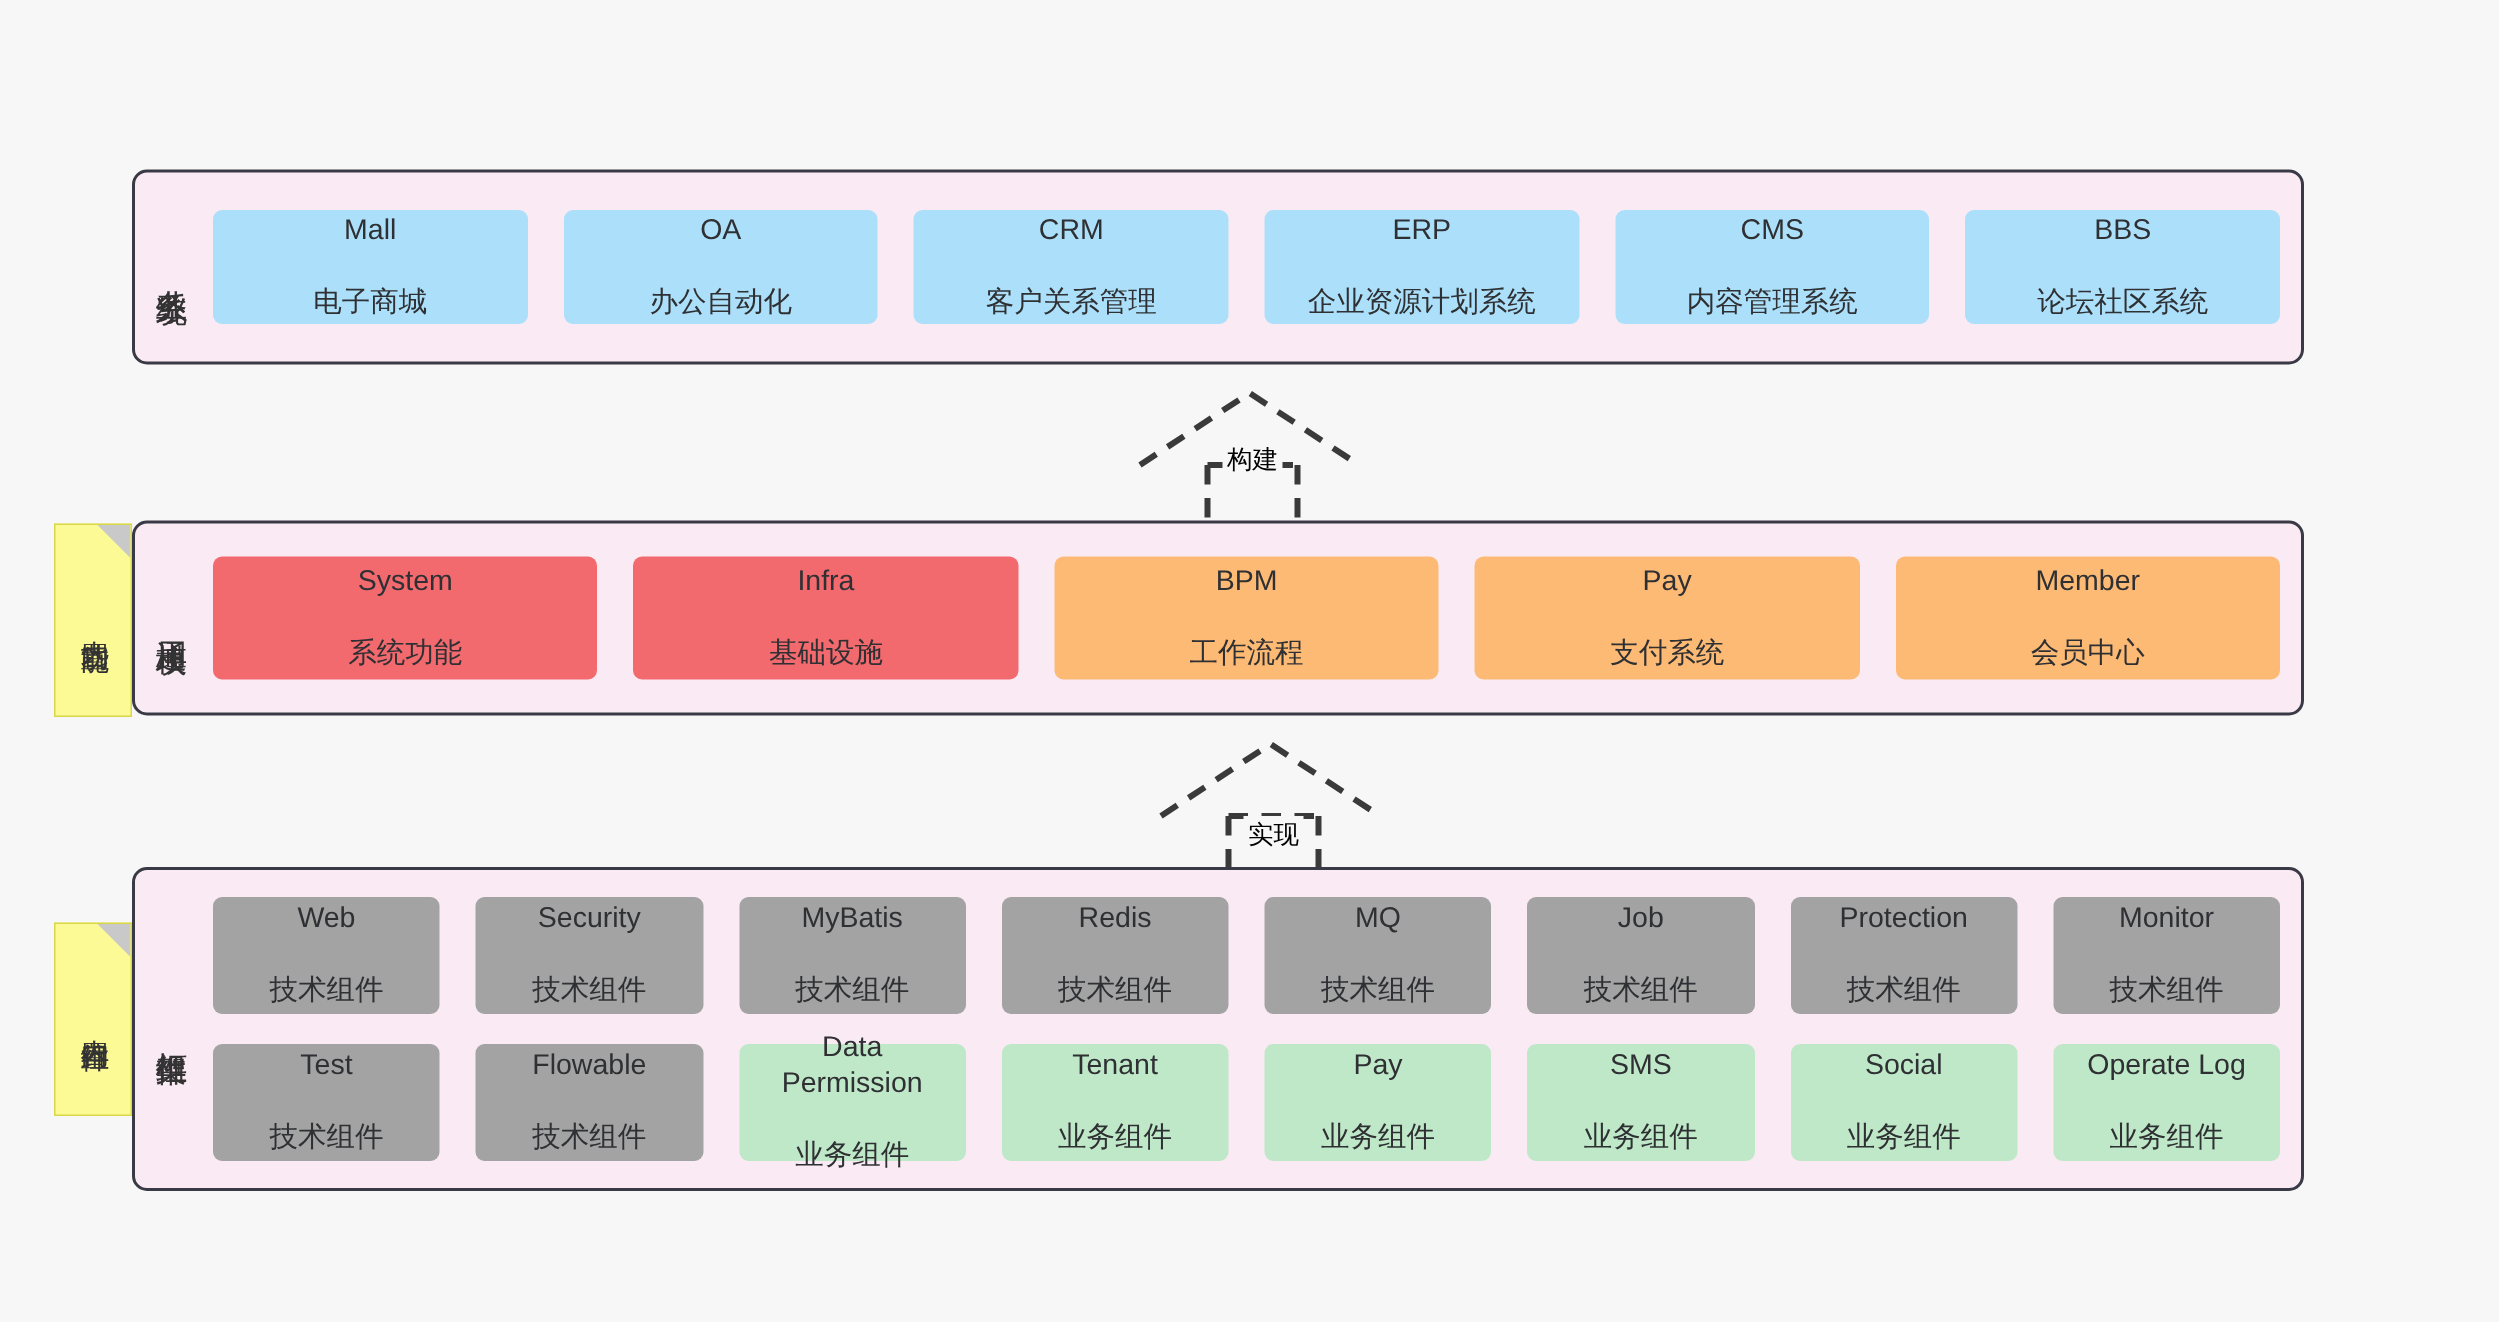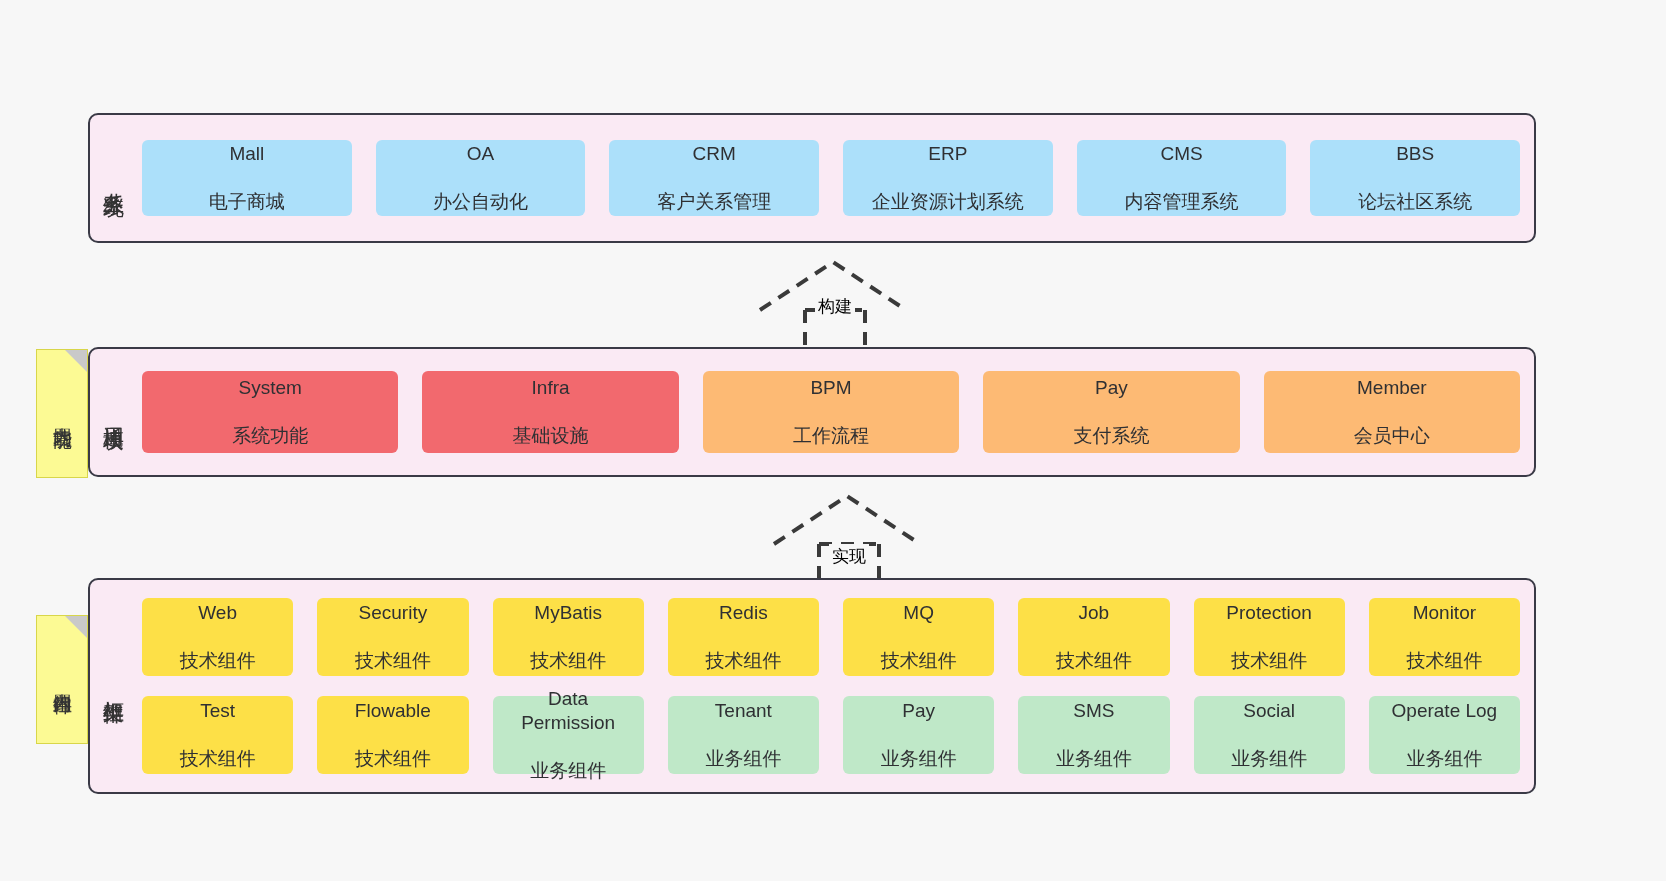--- a/index.html
+++ b/index.html
@@ -84,21 +84,21 @@
   }
   .node .n-title { white-space: normal; }
   .node .n-sub   { white-space: nowrap; margin-top: 24px; }
 
   .biz-row   .node { height: 76px; background: #ace0fa; }
   .mod-row   .node { height: 82px; }
   .frame-row .node { height: 78px; }
 
   .c-red        { background: #f2696e; }
   .c-pink       { background: #fdba74; }
-  .c-green      { background: #fde047; }
+  .c-green      { background: #a3a3a3; }
   .c-lightgreen { background: #bfe8c8; }
 
   
   .sticky {
     position: absolute;
     background: #fcfa94;
     border: 1px solid #d8d64a;
     box-sizing: border-box;
     display: flex;
     align-items: center;

